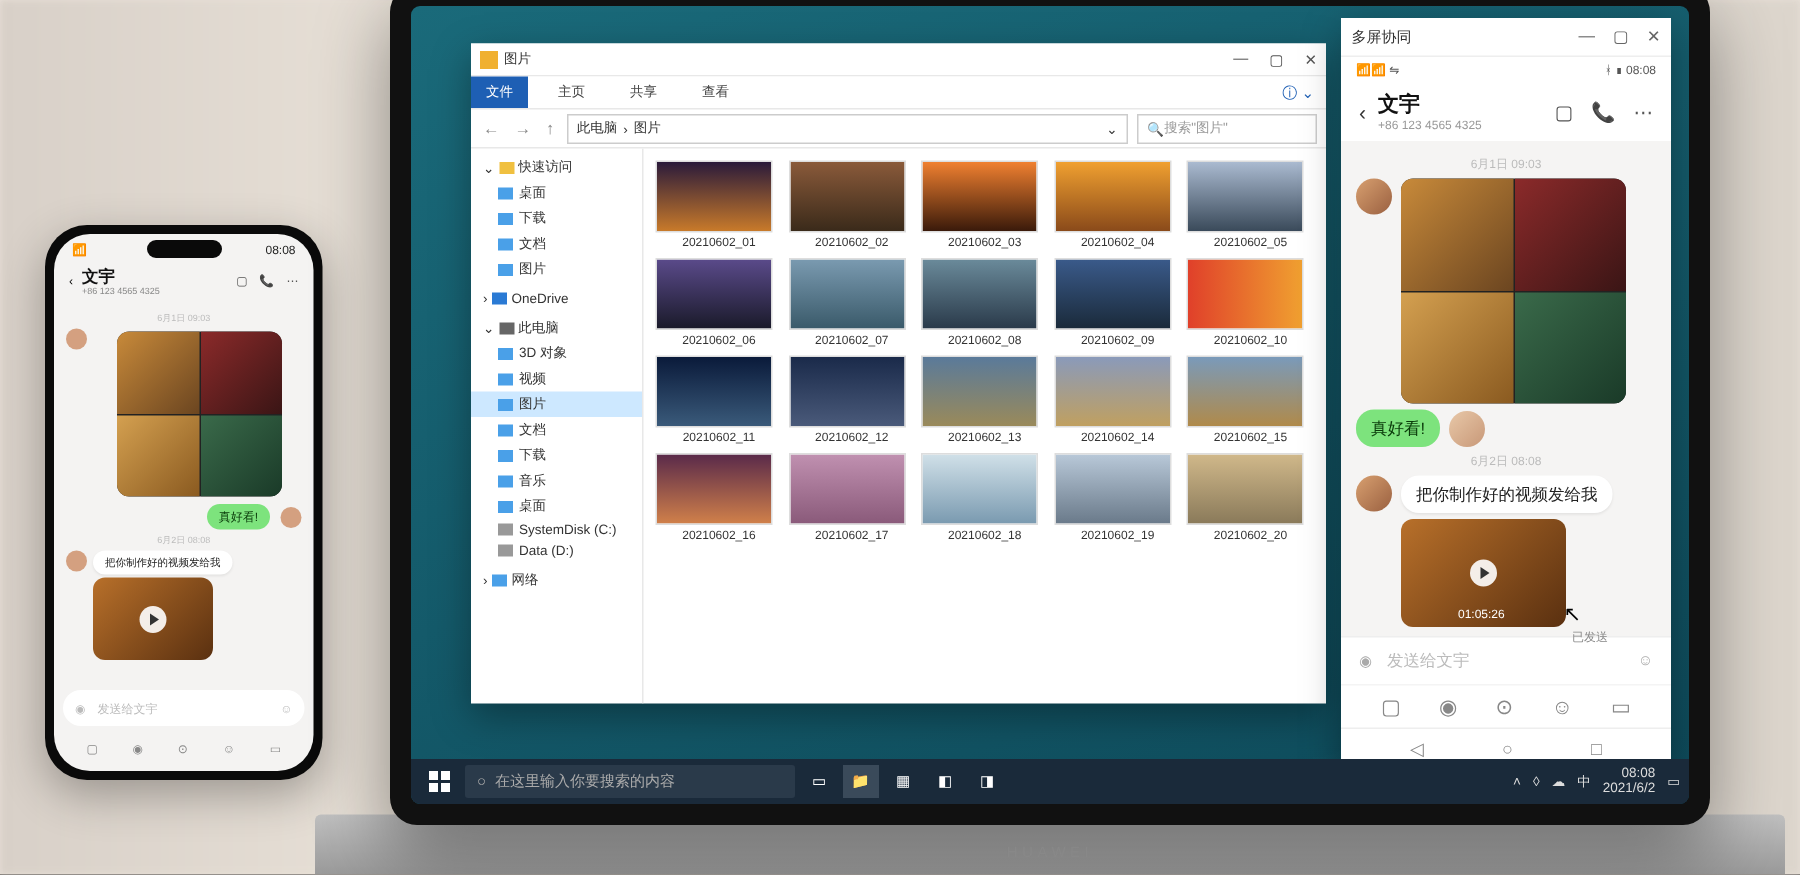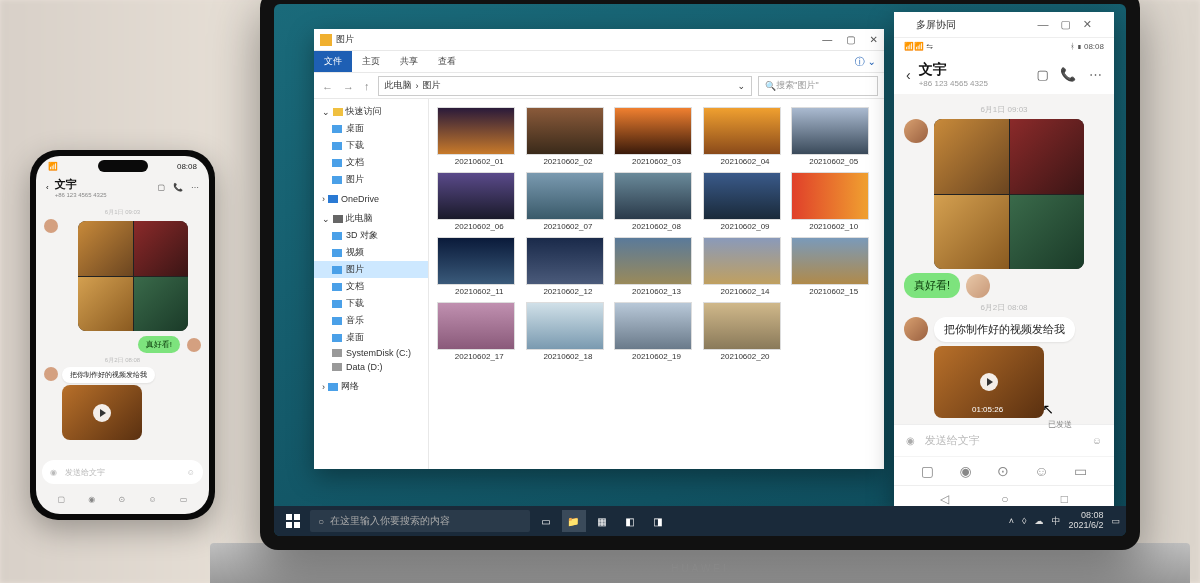--- a/index.html
+++ b/index.html
@@ -36,21 +36,21 @@
   .laptop { position:absolute; left:260px; top:-10px; width:880px; height:560px; background:#111; border-radius:18px; padding:14px; box-shadow:0 20px 50px rgba(0,0,0,.4);}
   .laptop-screen { width:100%; height:100%; background:linear-gradient(160deg,#1a6a7a 0%,#0e4a5a 100%); border-radius:6px; position:relative; overflow:hidden;}
   .laptop-brand { position:absolute; bottom:-24px; left:50%; transform:translateX(-50%); color:#888; font-size:10px; letter-spacing:3px;}
 
   
   .explorer { position:absolute; left:40px; top:25px; width:570px; height:440px; background:#fff; box-shadow:0 8px 24px rgba(0,0,0,.35); font-size:10px; color:#333; display:flex; flex-direction:column;}
   .ex-titlebar { height:22px; background:#fff; display:flex; align-items:center; padding:0 6px; border-bottom:1px solid #e8e8e8;}
   .ex-titlebar .ico { width:12px; height:12px; background:#f0b030; margin-right:4px;}
   .ex-titlebar .ttl { font-size:9px; color:#333;}
   .ex-winbtns { margin-left:auto; display:flex; gap:14px; color:#555; font-size:10px;}
-  .ex-ribbon { height:22px; background:#fff; display:flex; align-items:stretch; border-bottom:1px solid #e8e8e8;}
+  .ex-ribbon { height:22px; background:#fff; display:flex; align-items:stretch; border-bottom:1px solid #e8e8e8;gap:10px;}
   .ex-ribbon .tab { padding:4px 10px; font-size:9px; color:#444;}
   .ex-ribbon .tab.active { background:#1e5fb4; color:#fff;}
   .ex-rib-help{margin-left:auto;padding:4px 8px;color:#1e5fb4;}
   .ex-addr { height:26px; display:flex; align-items:center; gap:6px; padding:3px 6px; border-bottom:1px solid #e8e8e8;}
   .ex-addr .nav { color:#888; font-size:11px; padding:0 2px;}
   .ex-addr .path { flex:1; border:1px solid #ccc; height:20px; display:flex; align-items:center; padding:0 6px; font-size:9px; color:#333; gap:4px;}
   .ex-addr .search { width:120px; border:1px solid #ccc; height:20px; display:flex; align-items:center; padding:0 6px; font-size:9px; color:#999;}
   .ex-body { flex:1; display:flex; overflow:hidden;}
   .ex-side { width:115px; border-right:1px solid #e8e8e8; padding:4px 0; overflow:hidden; font-size:9px;}
   .ex-side .item { padding:2px 4px 2px 18px; color:#333; white-space:nowrap; display:flex; align-items:center; gap:4px;}
@@ -73,21 +73,21 @@
   .t7{background:linear-gradient(180deg,#7a9ab0,#3a5a6a);} .t8{background:linear-gradient(180deg,#6a8a9a,#2a3a4a);}
   .t9{background:linear-gradient(180deg,#3a5a8a,#1a2a3a);} .t10{background:linear-gradient(90deg,#e0402a,#f0a030);}
   .t11{background:linear-gradient(180deg,#0a1a3a,#3a5a7a);} .t12{background:linear-gradient(180deg,#1a2a4a,#4a5a7a);}
   .t13{background:linear-gradient(180deg,#5a7a9a,#9a8a5a);} .t14{background:linear-gradient(180deg,#8a9aba,#c0a060);}
   .t15{background:linear-gradient(180deg,#7a9aba,#b08a4a);} .t16{background:linear-gradient(180deg,#5a2a4a,#d0804a);}
   .t17{background:linear-gradient(180deg,#c090b0,#8a5a7a);} .t18{background:linear-gradient(180deg,#d0e0e8,#7a9ab0);}
   .t19{background:linear-gradient(180deg,#b8c8d8,#6a7a8a);} .t20{background:linear-gradient(180deg,#d0b88a,#8a7a5a);}
 
   
   .collab { position:absolute; right:12px; top:8px; width:220px; height:500px; background:#fff; box-shadow:0 8px 24px rgba(0,0,0,.35); display:flex; flex-direction:column; font-size:10px;}
-  .collab-title { height:26px; display:flex; align-items:center; padding:0 22px; color:#333; border-bottom:1px solid #eee;text-align:right;}
+  .collab-title { height:26px; display:flex; align-items:center; padding:0 7px; color:#333; border-bottom:1px solid #eee;text-align:right;}
   .collab-title .t{font-size:10px;}
   .collab-title .wbtns{margin-left:auto;display:flex;gap:12px;color:#666;font-size:11px;}
   .collab-status { display:flex; justify-content:space-between; padding:4px 10px; font-size:8px; color:#555;}
   .collab-head { display:flex; align-items:center; padding:6px 12px; gap:8px;}
   .collab-head .back{font-size:14px;color:#333;}
   .collab-head .name{font-size:14px;font-weight:600;color:#111;}
   .collab-head .num{font-size:8px;color:#999;}
   .collab-head .icns{margin-left:auto;display:flex;gap:12px;color:#555;font-size:13px;}
   .collab-chat { flex:1; padding:6px 10px; background:#f5f4f3; overflow:hidden;}
   .collab-date{text-align:center;color:#bbb;font-size:8px;margin:4px 0;}
@@ -333,20 +333,24 @@
             </div>
           <div class="file">
               <div class="thumb t14"></div>
               <div class="fname">20210602_14</div>
             </div>
           <div class="file">
               <div class="thumb t15"></div>
               <div class="fname">20210602_15</div>
             </div>
           <div class="file">
+              <div class="thumb t16"></div>
+              <div class="fname">20210602_16</div>
+            </div>
+          <div class="file">
               <div class="thumb t17"></div>
               <div class="fname">20210602_17</div>
             </div>
           <div class="file">
               <div class="thumb t18"></div>
               <div class="fname">20210602_18</div>
             </div>
           <div class="file">
               <div class="thumb t19"></div>
               <div class="fname">20210602_19</div>

